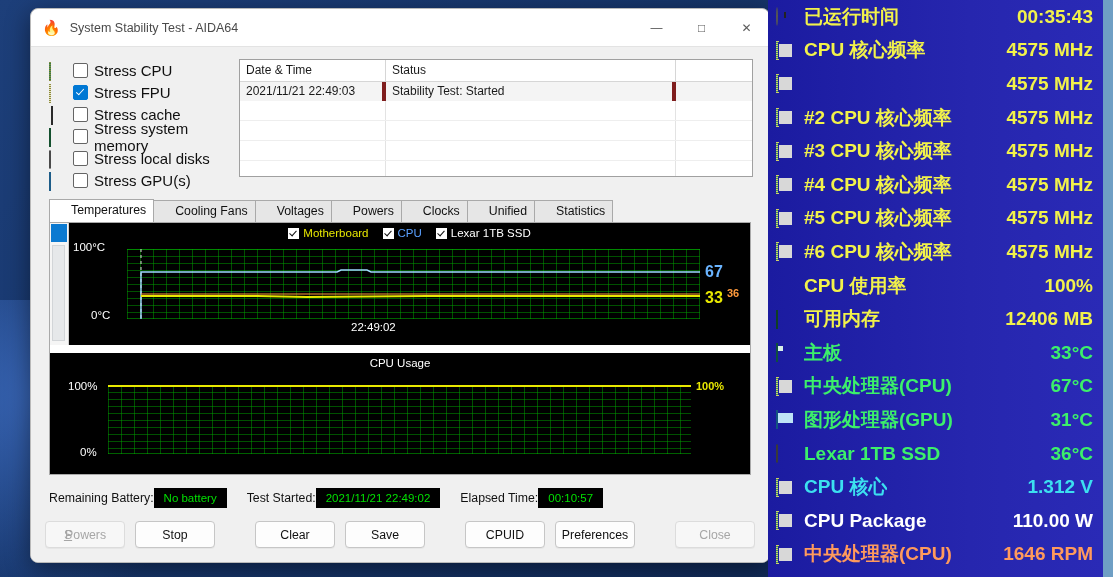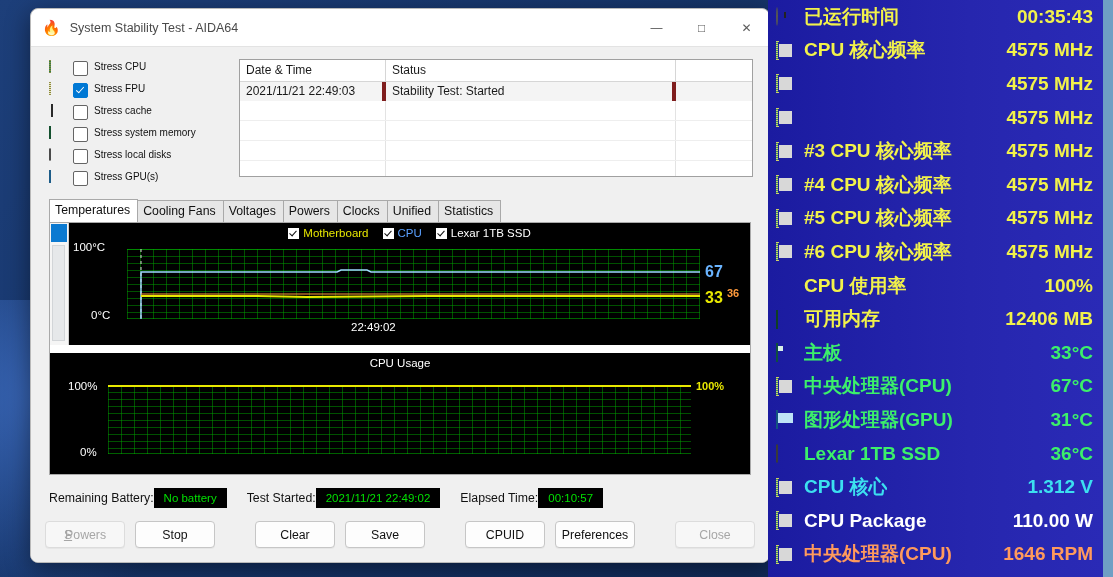--- a/index.html
+++ b/index.html
@@ -76,23 +76,23 @@
     padding: 12px 16px 0 18px;
     gap: 12px;
   }
   #stress-options {
     width: 178px;
     display: flex; flex-direction: column;
     gap: 3px;
     padding-top: 2px;
   }
   .stress-row {
-    display: flex; align-items: flex-start;
+    display: flex; align-items: center;
     height: 19px;
-    font-size: 10px;
+    font-size: 15px;
     color: #101010;
   }
   .stress-icon {
     width: 17px; height: 15px;
     margin-right: 7px;
     flex: 0 0 auto;
     position: relative;
   }
   .cbx {
     width: 13px; height: 13px;
@@ -216,21 +216,21 @@
   
   #tabs {
     display: flex;
     margin: 10px 0 0 18px;
     align-items: flex-end;
     height: 22px;
   }
   .tab {
     font-size: 12.3px;
     color: #111;
-    padding: 3px 7px 4px 5px;
+    padding: 3px 7px 4px 21px;
     border: 1px solid #a9a9a9;
     border-bottom: none;
     background: #e6e6e6;
     margin-right: -1px;
     line-height: 14px;
   }
   .tab.active {
     background: #fff;
     font-weight: normal;
     position: relative;
@@ -674,20 +674,21 @@
       <span class="osd-val" style="color:#f2f24a">4575 MHz</span>
     </div>
 
     <div class="osd-row">
       <span class="osd-icon"><span class="oi-chip"></span></span>
       <span class="osd-val" style="color:#f2f24a">4575 MHz</span>
     </div>
 
     <div class="osd-row">
       <span class="osd-icon"><span class="oi-chip"></span></span>
+      <span class="osd-name" style="color:#f2f24a">#2 CPU 核心频率</span>
       <span class="osd-val" style="color:#f2f24a">4575 MHz</span>
     </div>
 
     <div class="osd-row">
       <span class="osd-icon"><span class="oi-chip"></span></span>
       <span class="osd-name" style="color:#f2f24a">#3 CPU 核心频率</span>
       <span class="osd-val" style="color:#f2f24a">4575 MHz</span>
     </div>
 
     <div class="osd-row">

